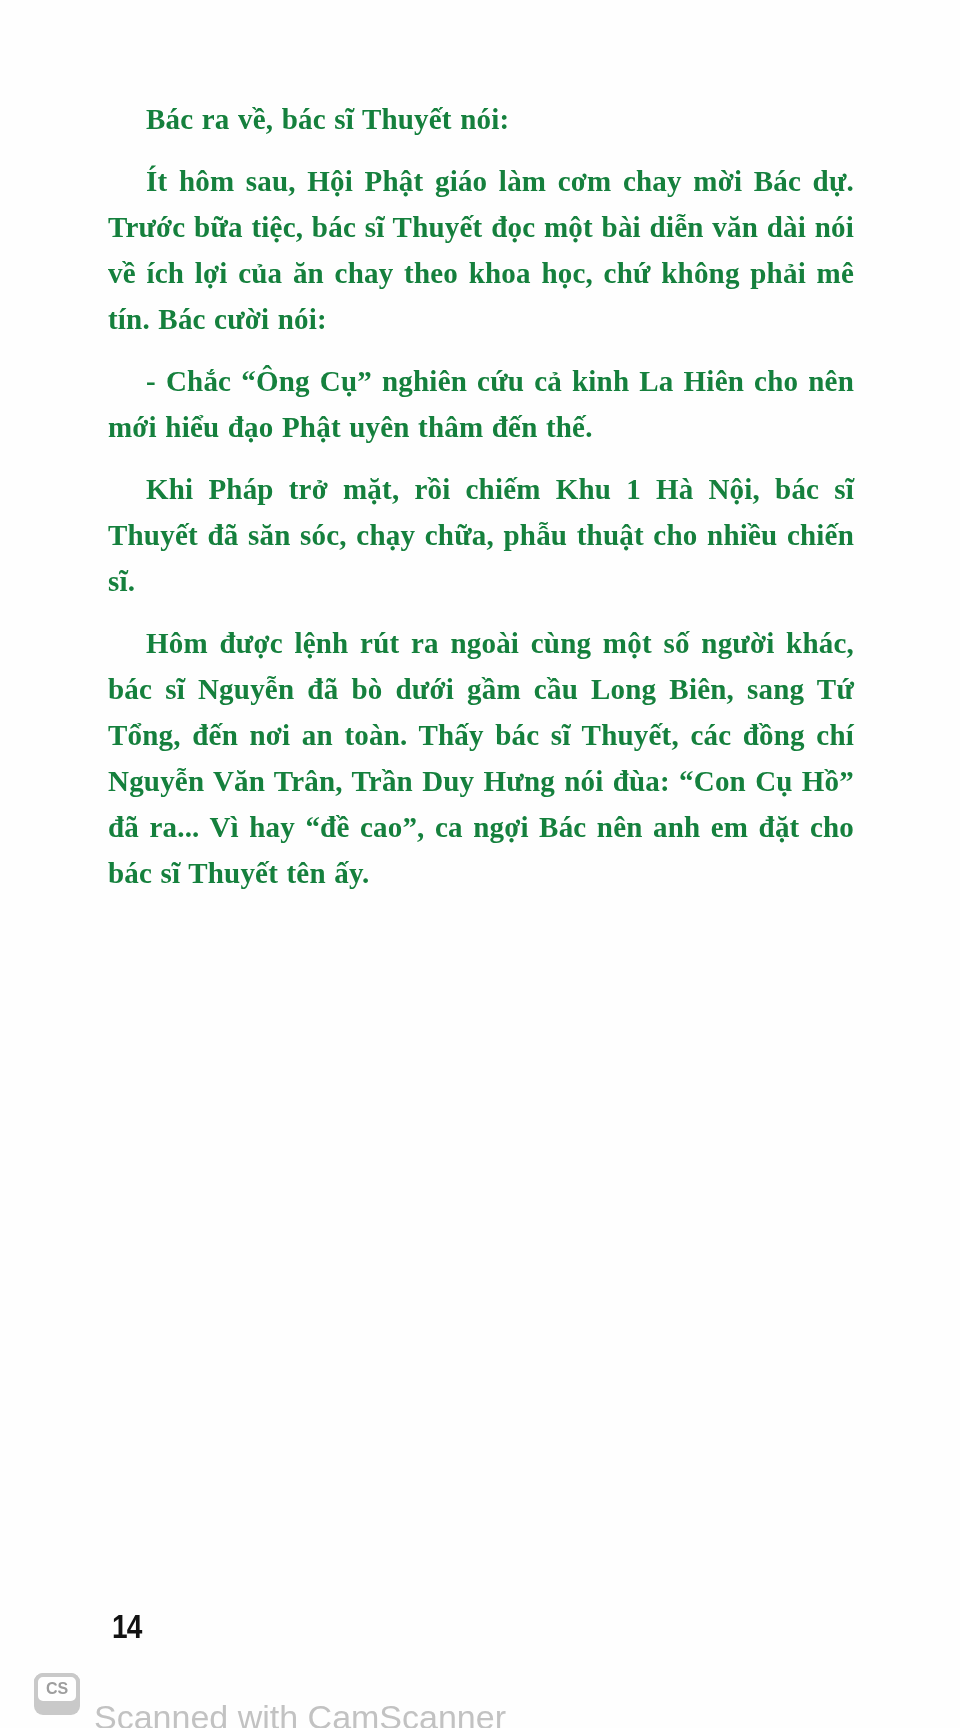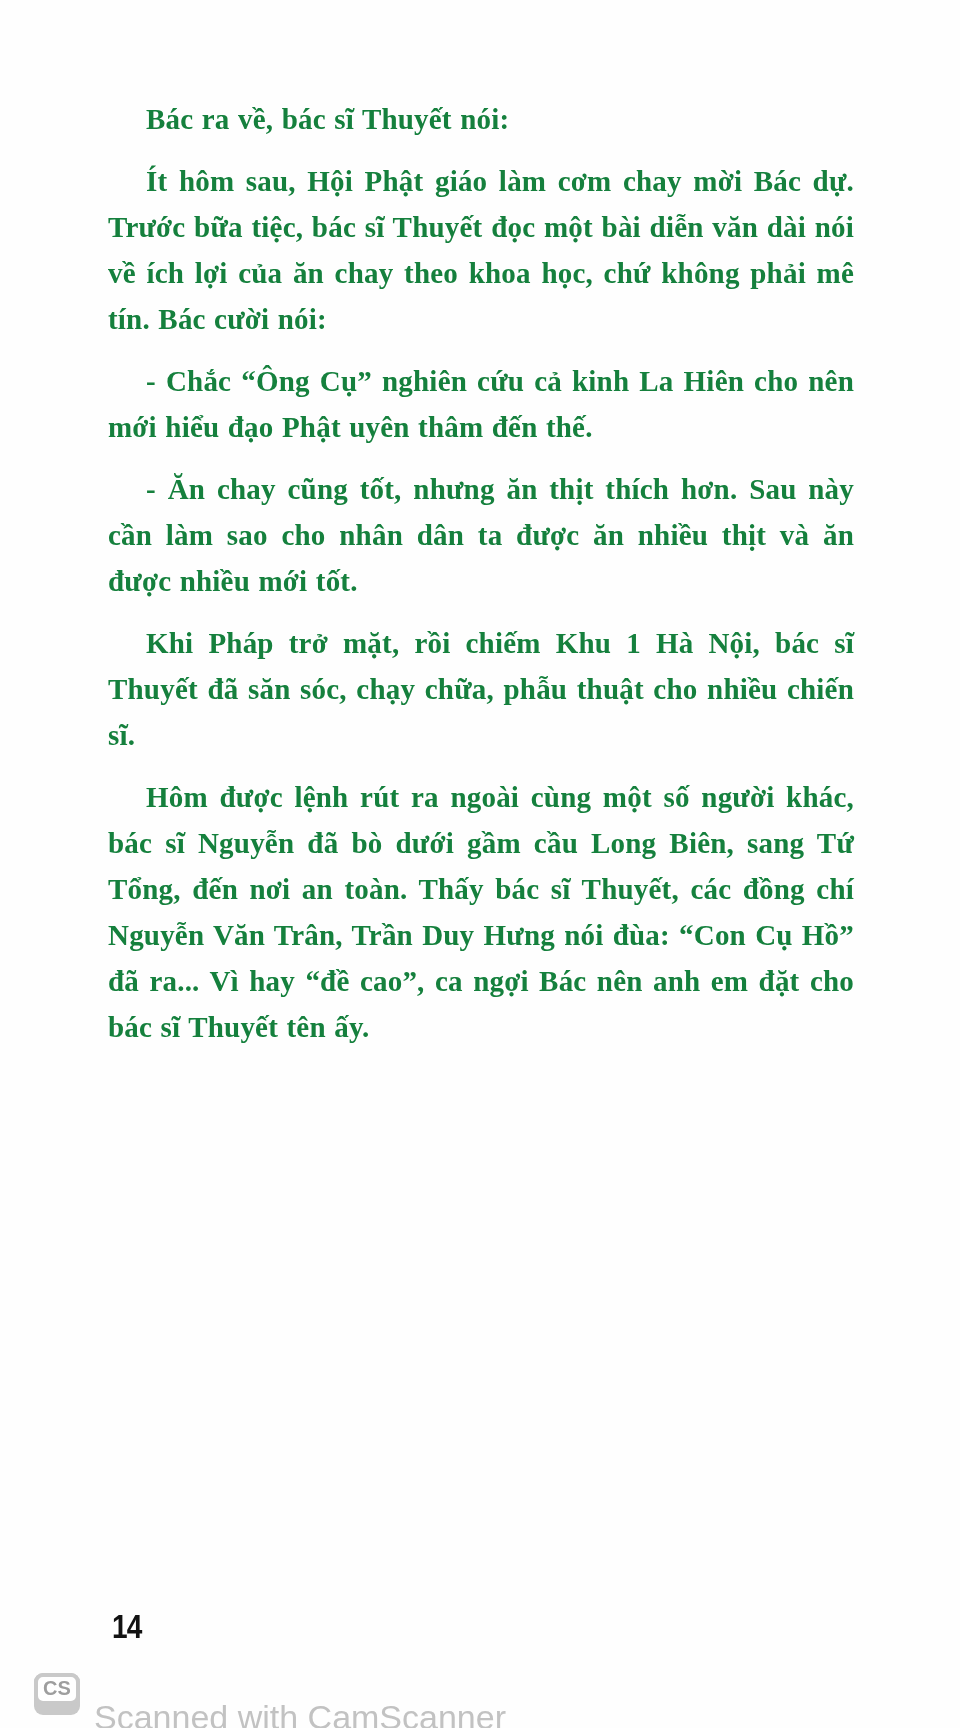--- a/index.html
+++ b/index.html
@@ -79,21 +79,21 @@
     right: 0;
     height: 32px;
     background: #ffffff;
     border: 4px solid #c9c9c9;
     border-radius: 9px;
     display: flex;
     align-items: center;
     justify-content: center;
     font-family: "Liberation Sans", "DejaVu Sans", sans-serif;
     font-weight: 700;
-    font-size: 20px;
+    font-size: 16px;
     color: #9e9e9e;
     letter-spacing: 0px;
   }
 
   .watermark-text {
     font-family: "Liberation Sans", "DejaVu Sans", sans-serif;
     font-weight: 400;
     font-size: 34px;
     color: #c2c2c2;
     white-space: nowrap;
@@ -102,21 +102,20 @@
 </style>
 </head>
 <body>
 
 <div class="page">
 
   <div class="text-block">
     <p>Bác ra về, bác sĩ Thuyết nói:</p>
     <p>Ít hôm sau, Hội Phật giáo làm cơm chay mời Bác dự. Trước bữa tiệc, bác sĩ Thuyết đọc một bài diễn văn dài nói về ích lợi của ăn chay theo khoa học, chứ không phải mê tín. Bác cười nói:</p>
     <p>- Chắc “Ông Cụ” nghiên cứu cả kinh La Hiên cho nên mới hiểu đạo Phật uyên thâm đến thế.</p>
-    <p>- Ăn chay cũng tốt, nhưng ăn thịt thích hơn. Sau này cần làm sao cho nhân dân ta được ăn nhiều thịt và ăn được nhiều mới tốt.</p>
     <p>Khi Pháp trở mặt, rồi chiếm Khu 1 Hà Nội, bác sĩ Thuyết đã săn sóc, chạy chữa, phẫu thuật cho nhiều chiến sĩ.</p>
     <p>Hôm được lệnh rút ra ngoài cùng một số người khác, bác sĩ Nguyễn đã bò dưới gầm cầu Long Biên, sang Tứ Tổng, đến nơi an toàn. Thấy bác sĩ Thuyết, các đồng chí Nguyễn Văn Trân, Trần Duy Hưng nói đùa: “Con Cụ Hồ” đã ra... Vì hay “đề cao”, ca ngợi Bác nên anh em đặt cho bác sĩ Thuyết tên ấy.</p>
   </div>
 
   <div class="page-number">14</div>
 
   <div class="watermark">
     <div class="cs-icon">
       <div class="cs-top">CS</div>
     </div>

